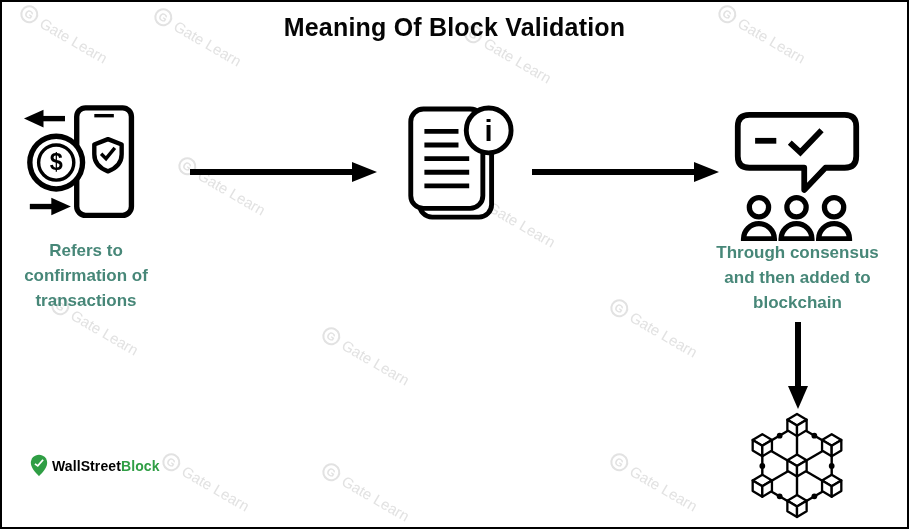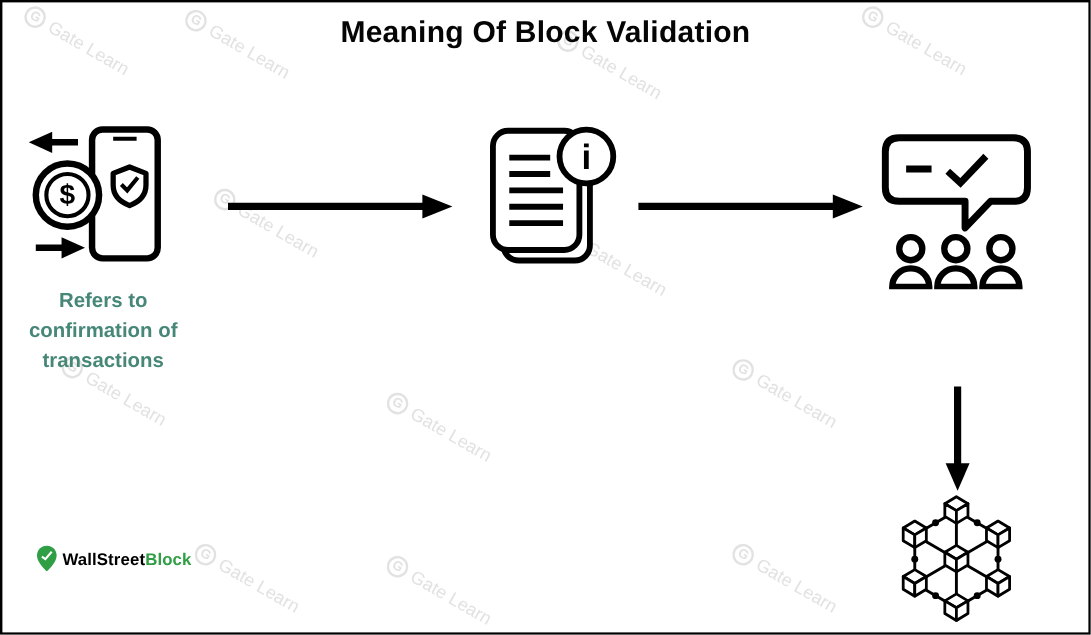--- a/index.html
+++ b/index.html
@@ -147,20 +147,21 @@
       <g fill="#fff" stroke="#000" stroke-width="5.5">
         <circle cx="28" cy="103" r="10"></circle>
         <path d="M12 136 a16 16 0 0 1 32 0 Z"></path>
         <circle cx="67" cy="103" r="10"></circle>
         <path d="M51 136 a16 16 0 0 1 32 0 Z"></path>
         <circle cx="106" cy="103" r="10"></circle>
         <path d="M90 136 a16 16 0 0 1 32 0 Z"></path>
       </g>
     </svg>
   </div>
+  <div class="caption" style="left:708px;top:238px;width:175px">Through consensus and then added to blockchain</div>
 
   <div class="arrow" style="left:783px;top:318px;width:26px;height:90px">
     <svg viewBox="0 0 26 90">
       <line x1="13" y1="2" x2="13" y2="68" stroke="#000" stroke-width="6"></line>
       <polygon points="3,66 23,66 13,89" fill="#000"></polygon>
     </svg>
   </div>
 
   <div class="icon-box" style="left:742px;top:410px;width:106px;height:108px">
     <svg viewBox="0 0 110 112">

